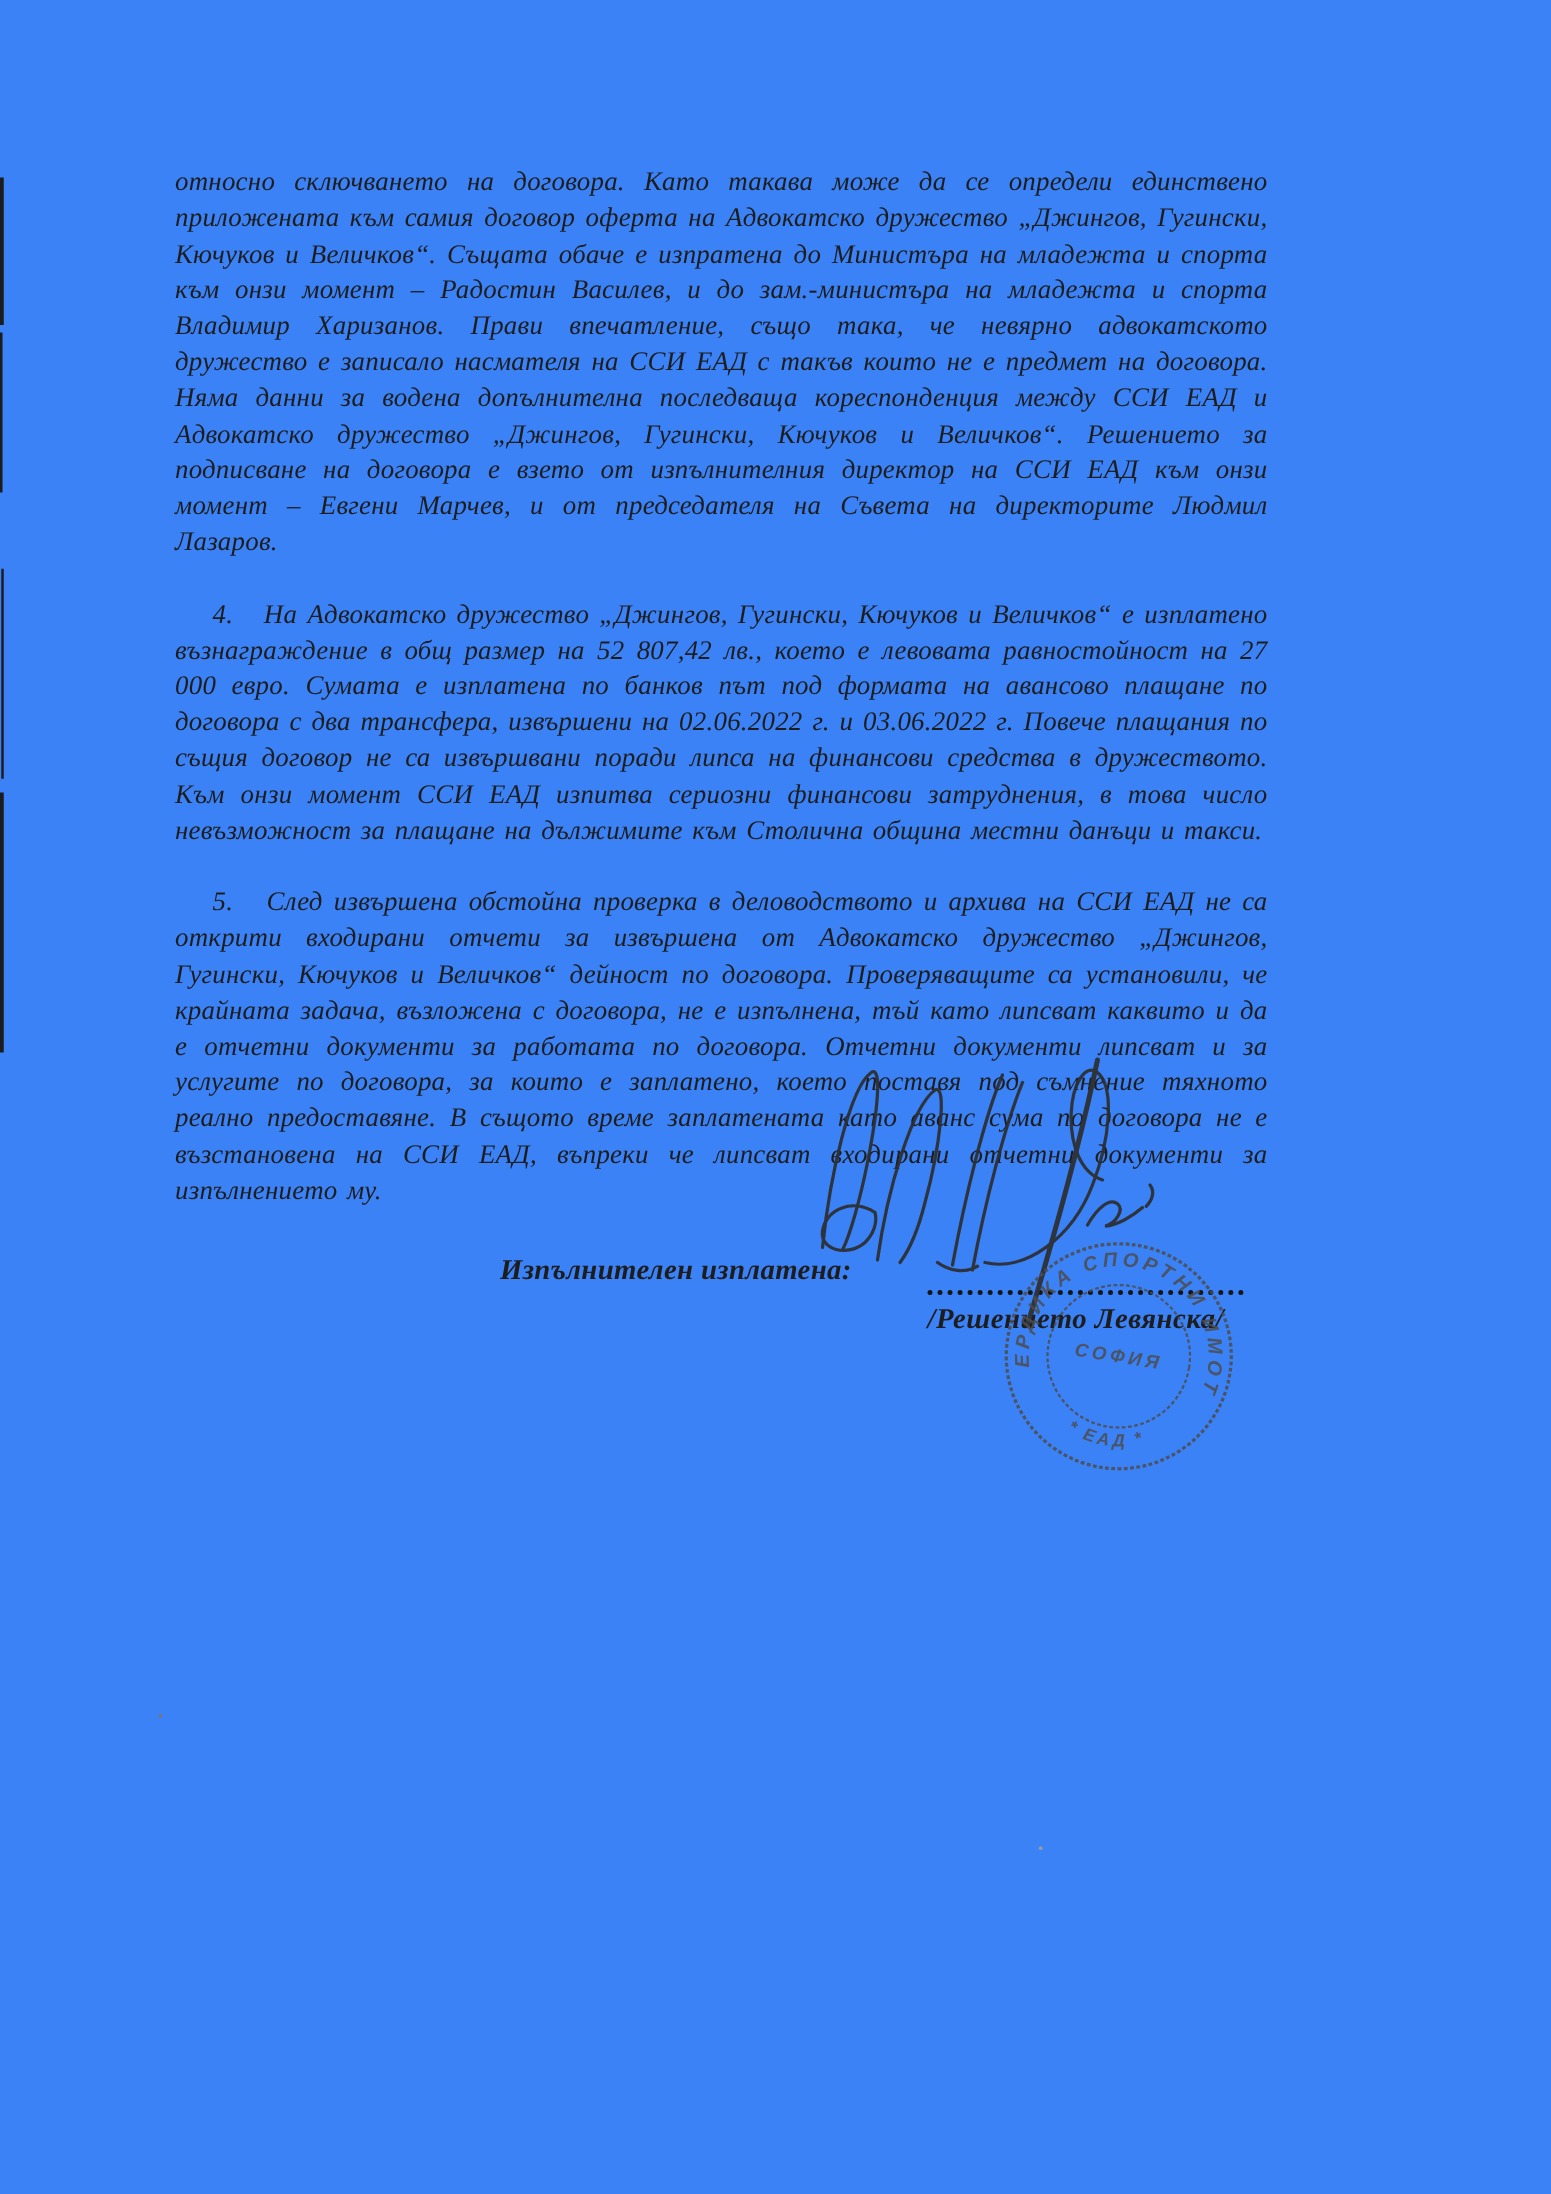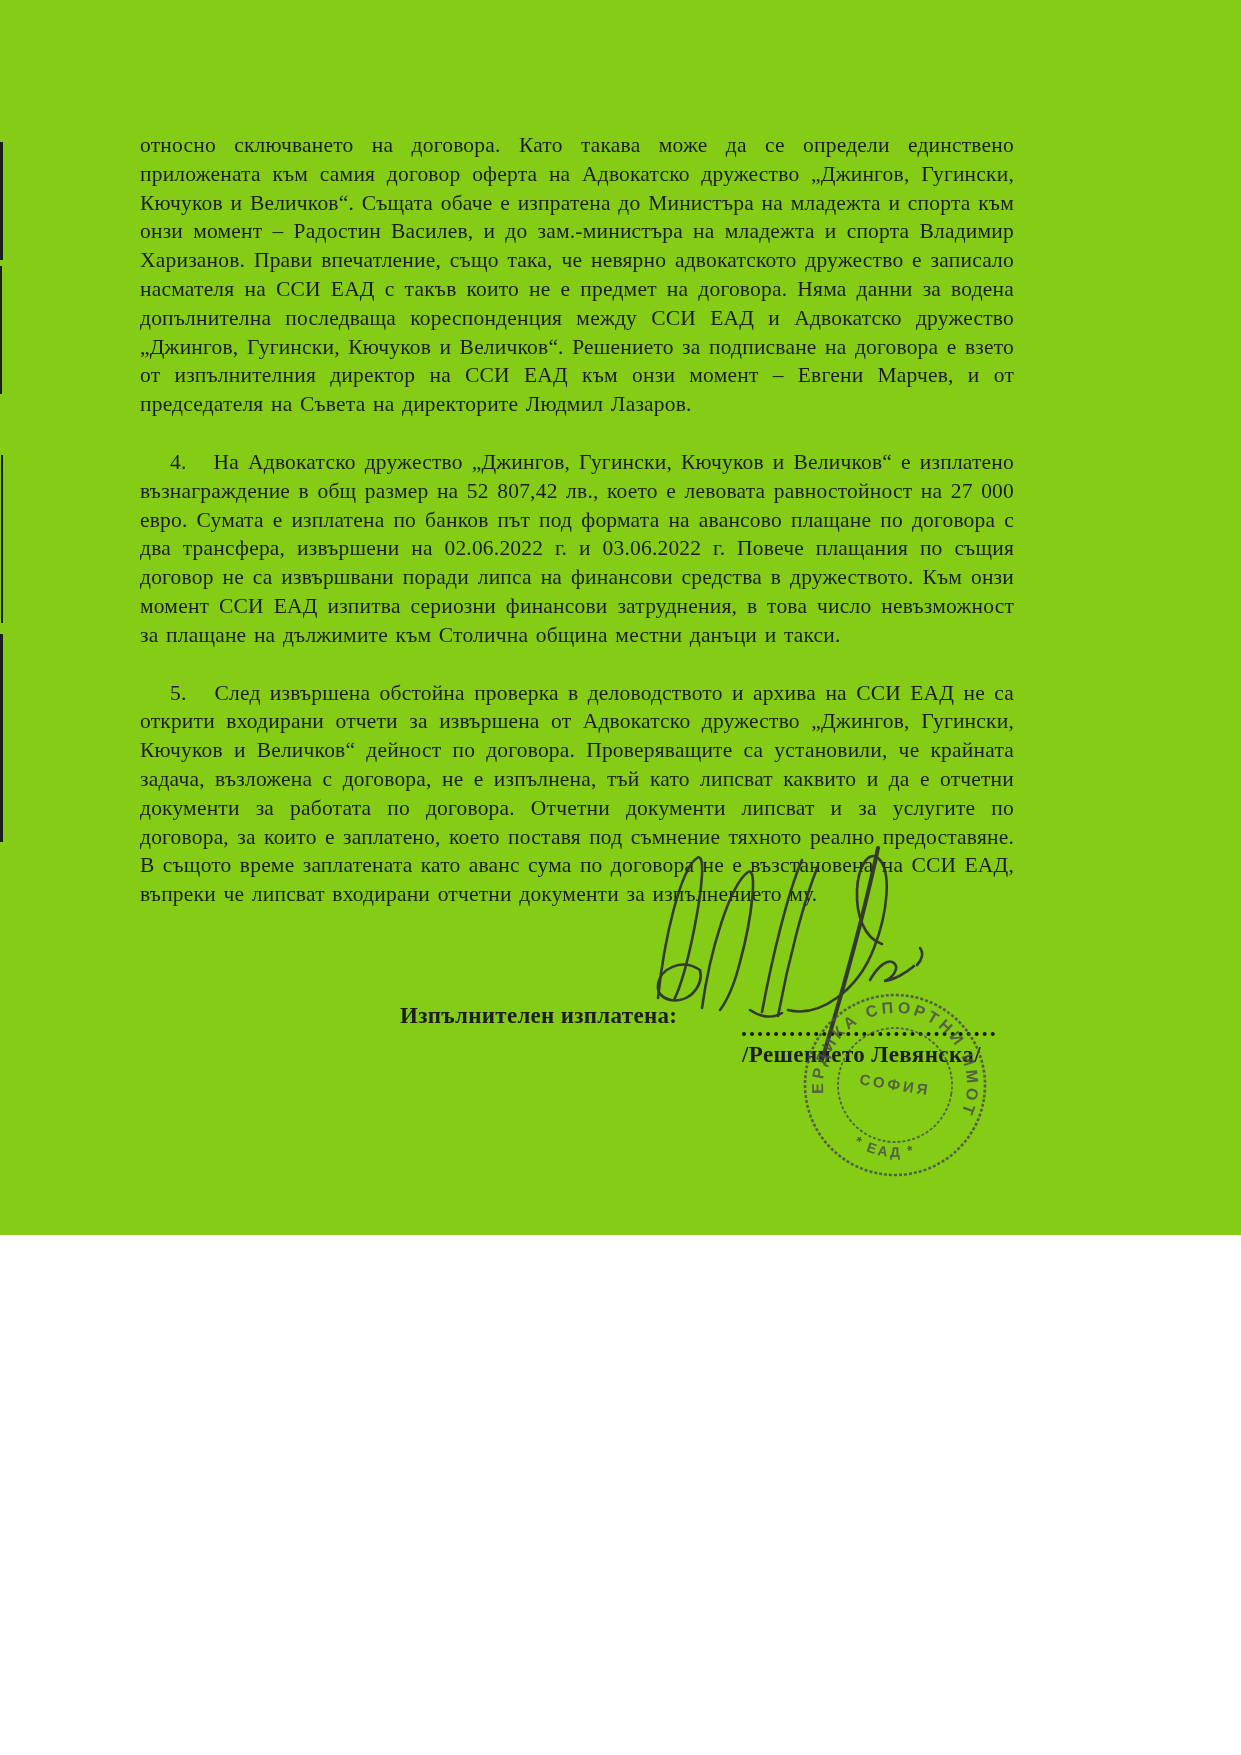--- a/index.html
+++ b/index.html
@@ -3,25 +3,26 @@
 <meta charset="utf-8">
 <style>
   html, body {
     margin: 0;
     padding: 0;
     background: #ffffff;
   }
   .page {
     position: relative;
     width: 1241px;
-    height: 1235px;
-    background: #84cc16;
+    height: 1755px;
+    background: #3b82f6;
     overflow: hidden;
     font-family: "Liberation Serif", "DejaVu Serif", serif;
     color: #1d1d1d;
+    font-style: italic;
   }
   .content {
     position: absolute;
     left: 140px;
     top: 131px;
     width: 874px;
   }
   .content p {
     margin: 0 0 29px 0;
     font-size: 21.5px;

